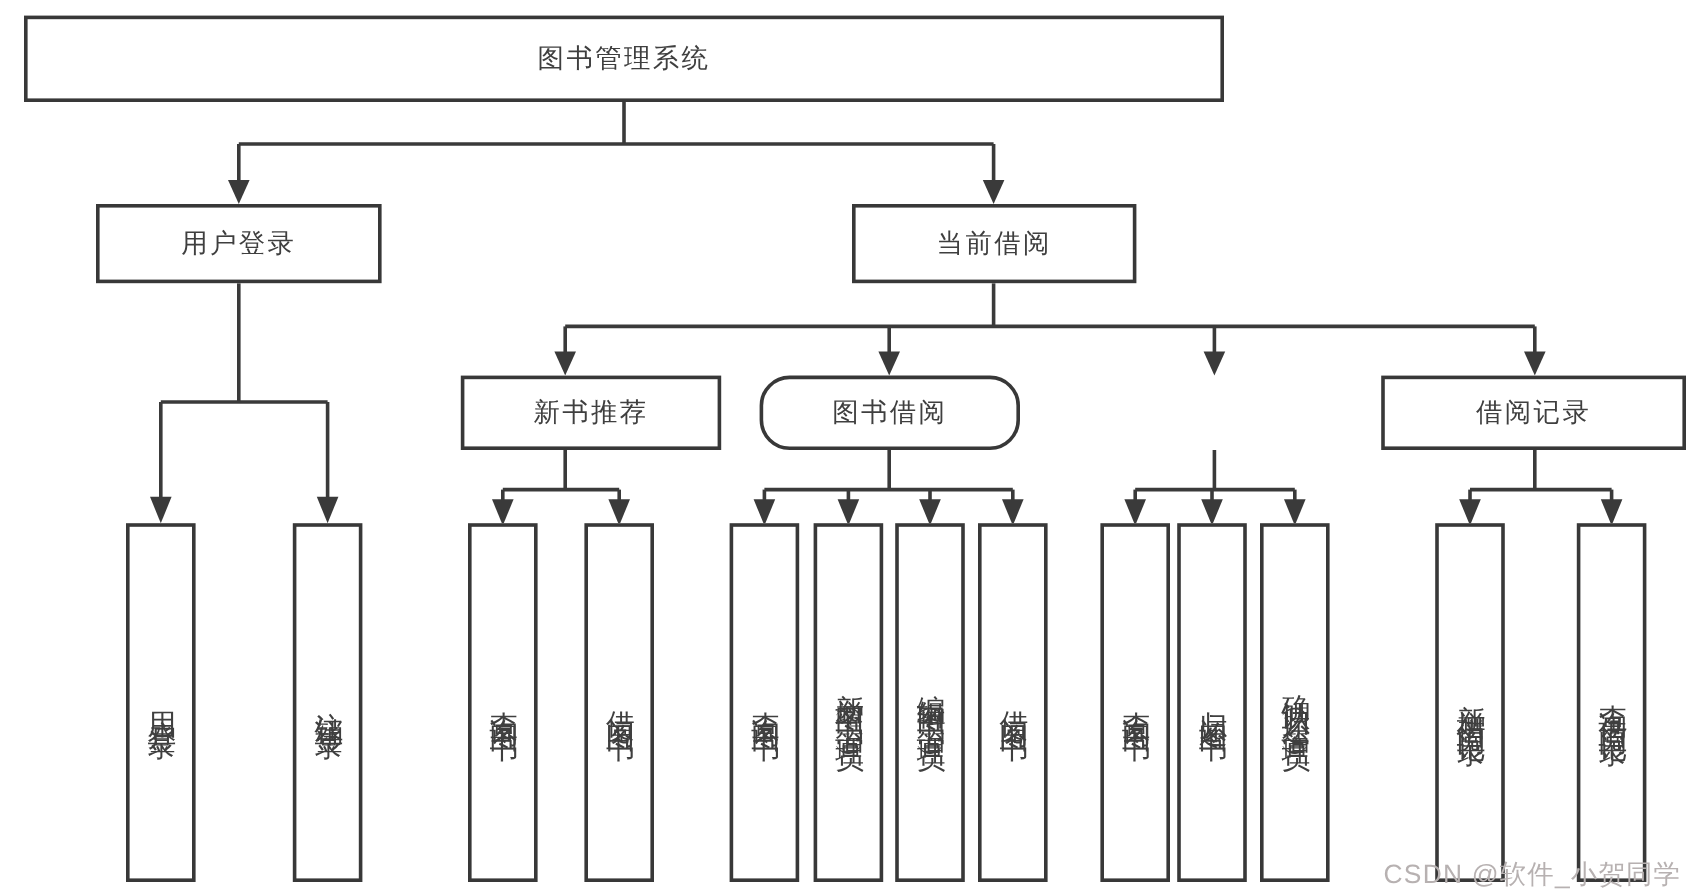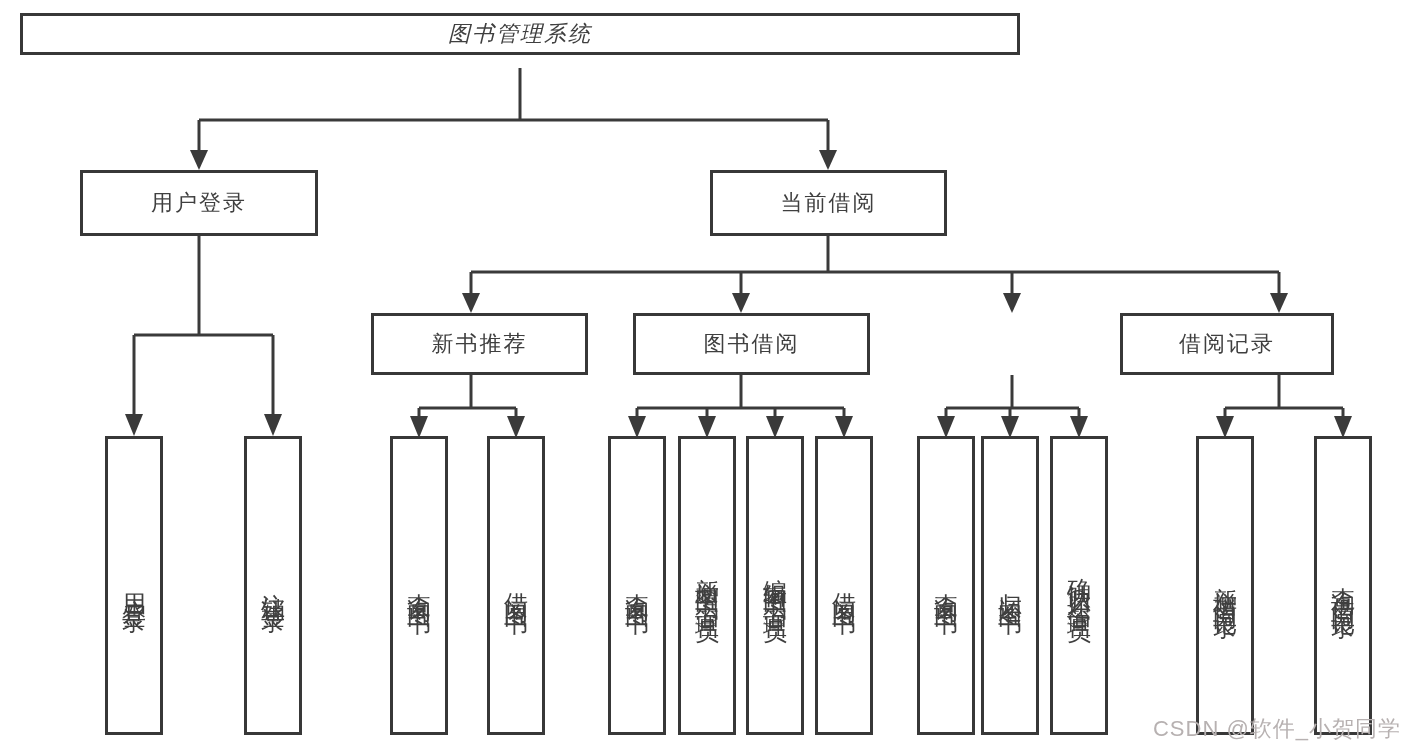--- a/index.html
+++ b/index.html
@@ -134,32 +134,32 @@
     <g>
       <line x1="1279" y1="375" x2="1279" y2="408"></line>
       <line x1="1225" y1="408" x2="1343" y2="408"></line>
       <line x1="1225" y1="408" x2="1225" y2="420"></line>
       <polygon points="1216,416 1234,416 1225,438"></polygon>
       <line x1="1343" y1="408" x2="1343" y2="420"></line>
       <polygon points="1334,416 1352,416 1343,438"></polygon>
     </g>
   </svg>
 
-  <div class="box h-box" style="left:20px; top:13px; width:1000px; height:42px;font-style:italic;">图书管理系统</div>
+  <div class="box h-box" style="left:20px; top:13px; width:1000px; height:72px;">图书管理系统</div>
 
   <div class="box h-box" style="left:80px; top:170px; width:238px; height:66px;">用户登录</div>
 
   <div class="box h-box" style="left:710px; top:170px; width:237px; height:66px;">当前借阅</div>
 
-  <div class="box h-box" style="left:371px; top:313px; width:217px; height:62px;">新书推荐</div>
+  <div class="box h-box" style="left:384px; top:313px; width:217px; height:62px;">新书推荐</div>
 
-  <div class="box h-box" style="left:633px; top:313px; width:237px; height:62px;">图书借阅</div>
+  <div class="box h-box" style="left:633px; top:313px; width:217px; height:62px;border-radius:25px;">图书借阅</div>
 
 
-  <div class="box h-box" style="left:1120px; top:313px; width:214px; height:62px;font-family:Liberation Mono, monospace;">借阅记录</div>
+  <div class="box h-box" style="left:1151px; top:313px; width:254px; height:62px;font-family:Liberation Mono, monospace;">借阅记录</div>
 
   <div class="box v-box" style="left:105px; top:436px; width:58px; height:299px;">用户登录</div>
 
   <div class="box v-box" style="left:244px; top:436px; width:58px; height:299px;">注销登录</div>
 
   <div class="box v-box" style="left:390px; top:436px; width:58px; height:299px;">查询图书</div>
 
   <div class="box v-box" style="left:487px; top:436px; width:58px; height:299px;">借阅图书</div>
 
   <div class="box v-box" style="left:608px; top:436px; width:58px; height:299px;">查询图书</div>

